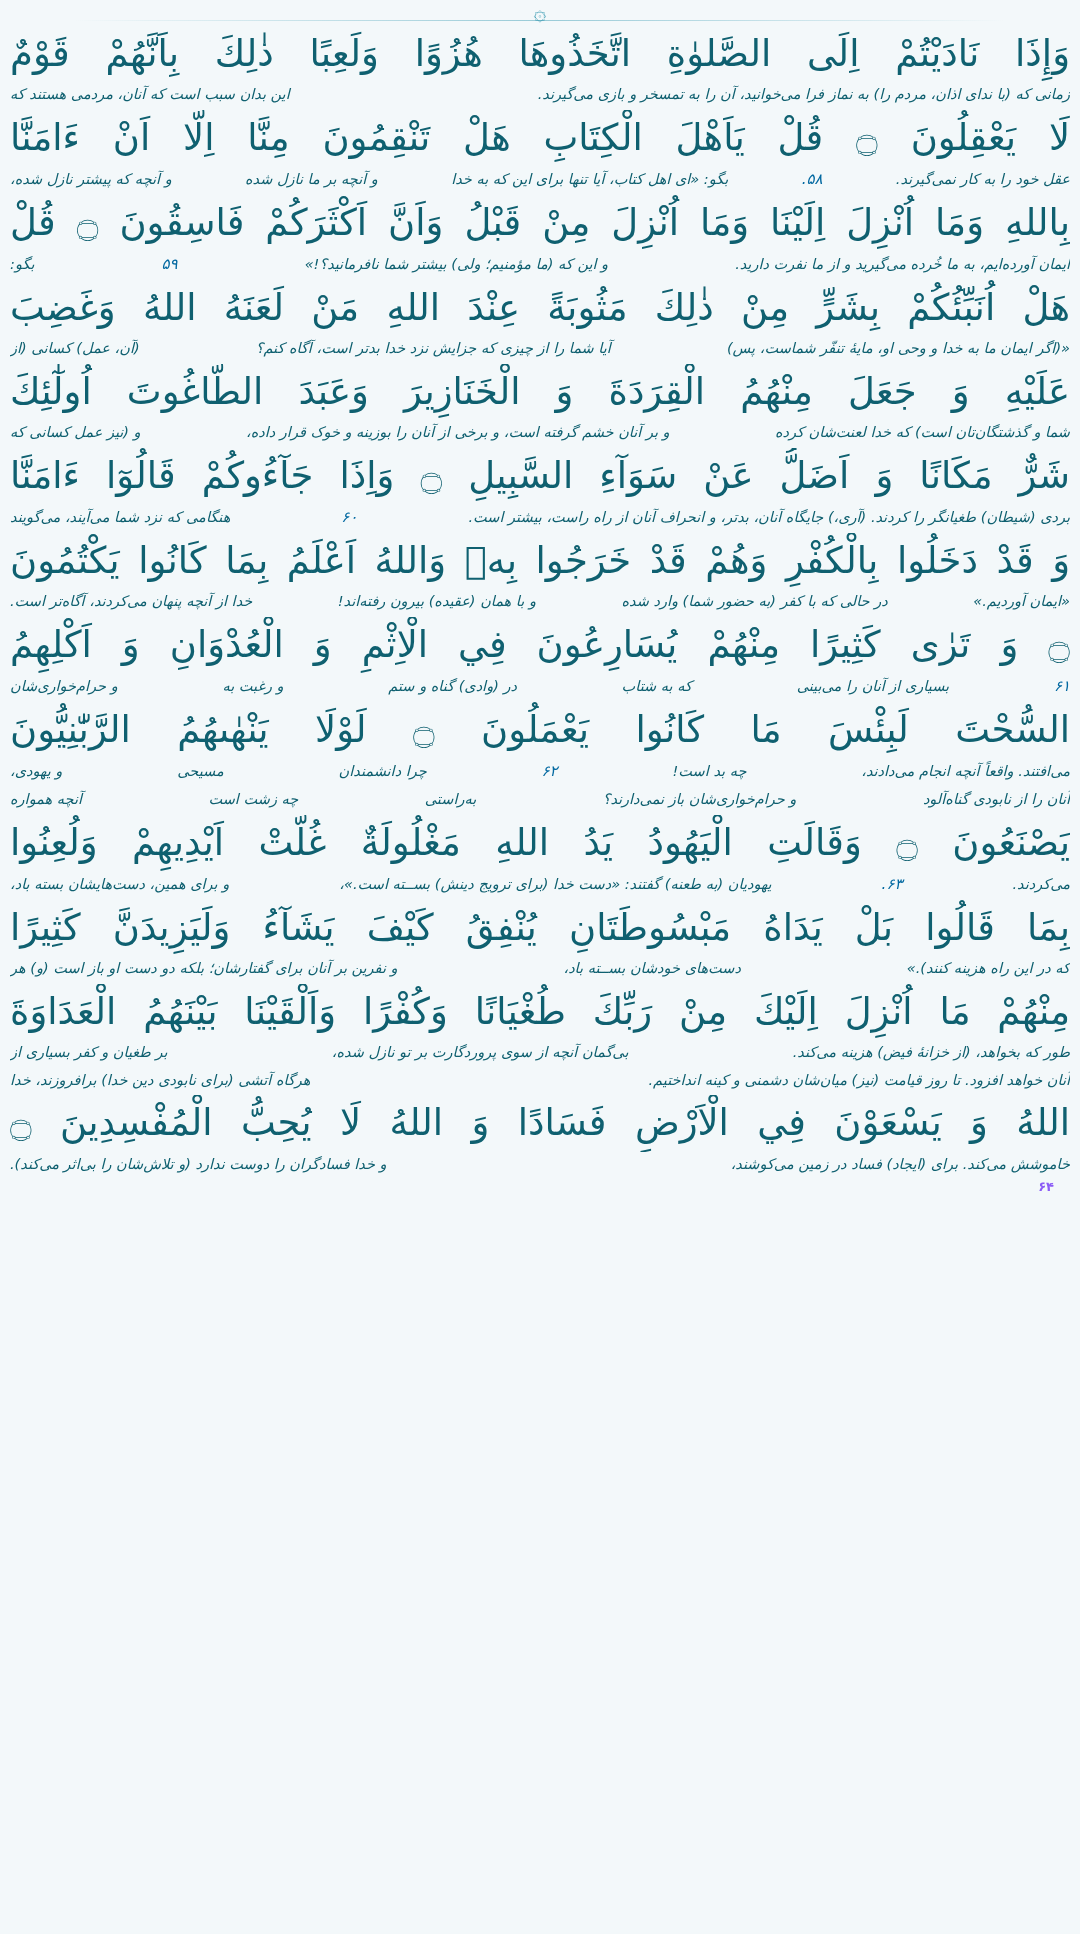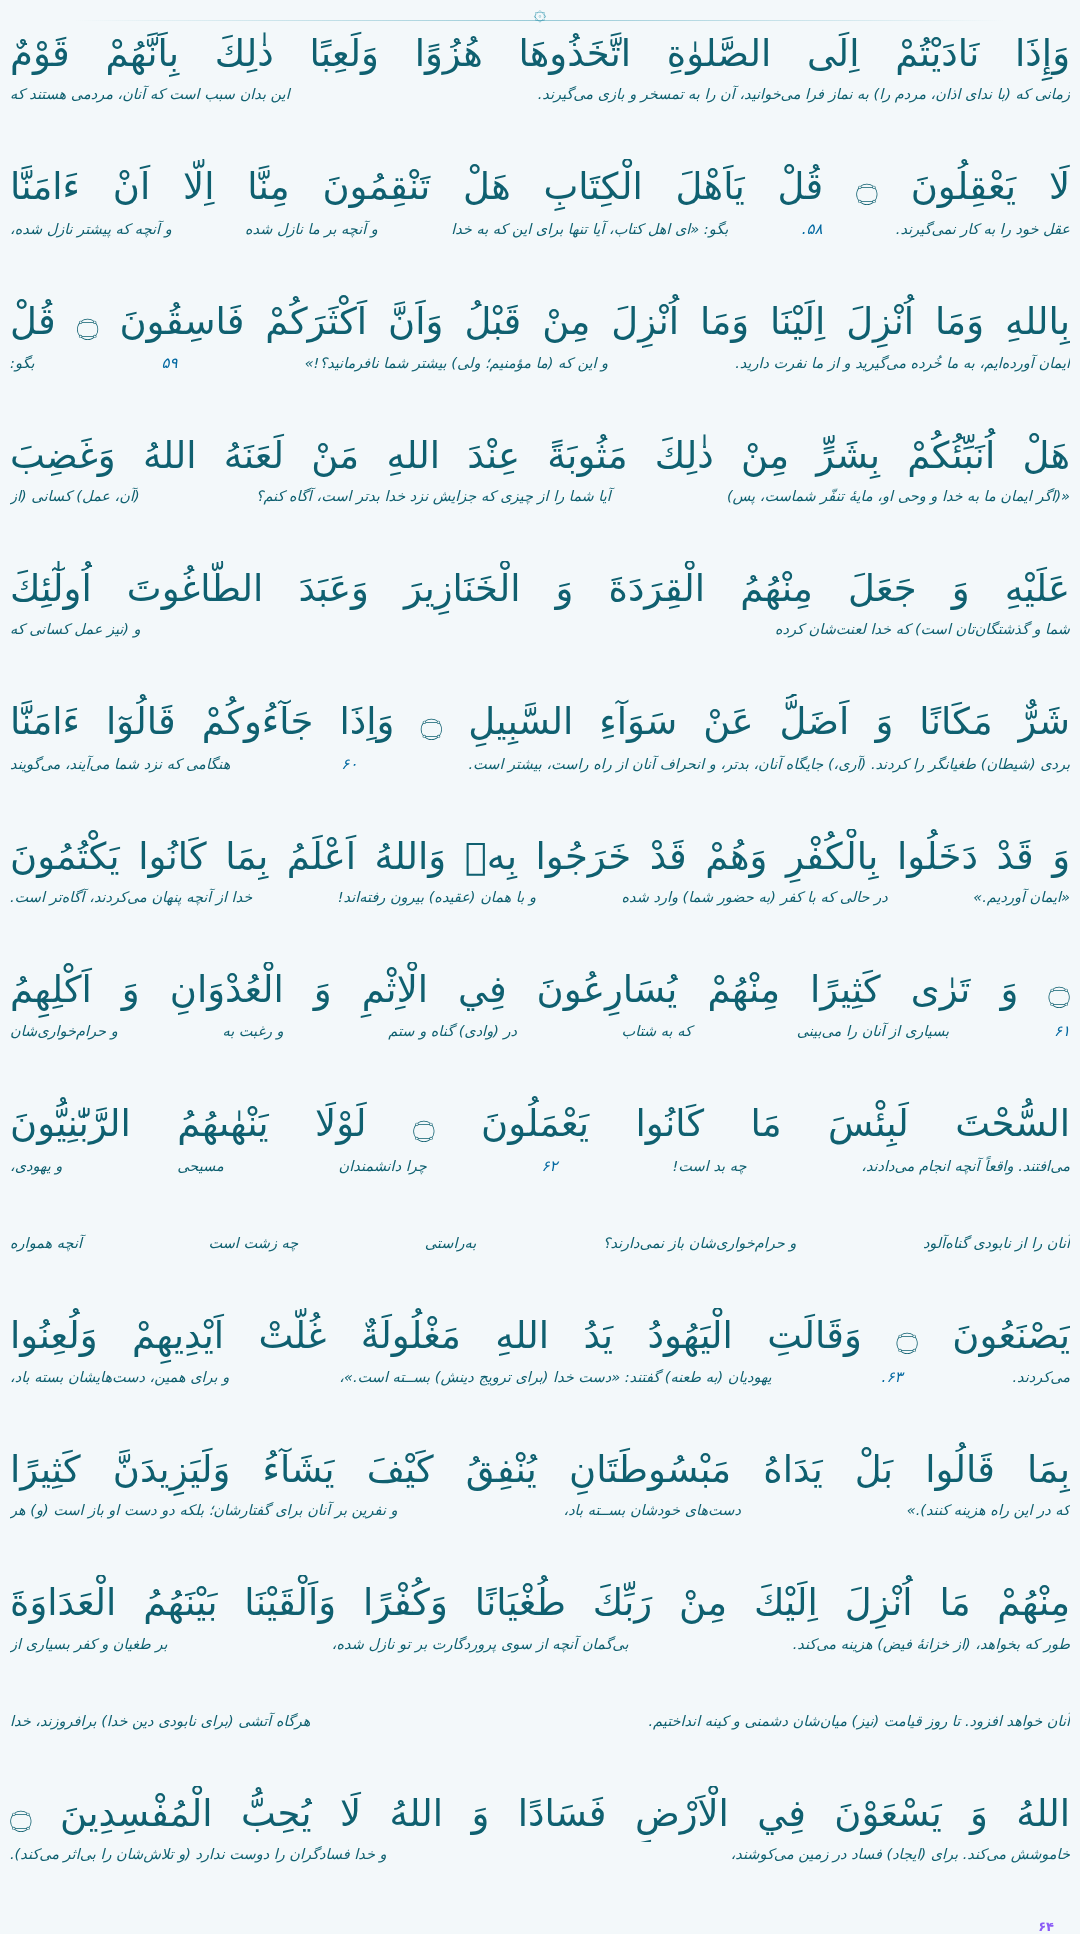--- a/index.html
+++ b/index.html
@@ -47,21 +47,21 @@
     right: 6%;
     top: 20px;
     height: 1px;
     background: linear-gradient(to right, rgba(43,148,173,0), rgba(43,148,173,.45), rgba(43,148,173,0));
   }
 
   .content {
     flex: 1 1 auto;
     display: flex;
     flex-direction: column;
-    justify-content: space-between;
+    justify-content: flex-start;
   }
 
   .verse-block {
     direction: rtl;
     width: 100%;
   }
   .arabic {
     direction: rtl;
     text-align: justify;
     text-align-last: justify;
@@ -152,20 +152,21 @@
         <span class="seg">«(اگر ایمان ما به خدا و وحی او، مایهٔ تنفّر شماست، پس)</span>
         <span class="seg">آیا شما را از چیزی که جزایش نزد خدا بدتر است، آگاه کنم؟</span>
         <span class="seg">(آن، عمل) کسانی (از</span>
       </div>
     </div>
 
     <div class="verse-block">
       <div class="arabic">عَلَيْهِ وَ جَعَلَ مِنْهُمُ الْقِرَدَةَ وَ الْخَنَازِيرَ وَعَبَدَ الطَّاغُوتَ اُولٰٓئِكَ</div>
       <div class="farsi">
         <span class="seg">شما و گذشتگان‌تان است) که خدا لعنت‌شان کرده</span>
+        <span class="seg">و بر آنان خشم گرفته است، و برخی از آنان را بوزینه و خوک قرار داده،</span>
         <span class="seg">و (نیز عمل کسانی که</span>
       </div>
     </div>
 
     <div class="verse-block">
       <div class="arabic">شَرٌّ مَكَانًا وَ اَضَلُّ عَنْ سَوَآءِ السَّبِيلِ ۝ وَاِذَا جَآءُوكُمْ قَالُوٓا ءَامَنَّا</div>
       <div class="farsi">
         <span class="seg">بردی (شیطان) طغیانگر را کردند. (آری،) جایگاه آنان، بدتر، و انحراف آنان از راه راست، بیشتر است.</span>
         <span class="seg vnum">۶۰</span>
         <span class="seg">هنگامی که نزد شما می‌آیند، می‌گویند</span>

